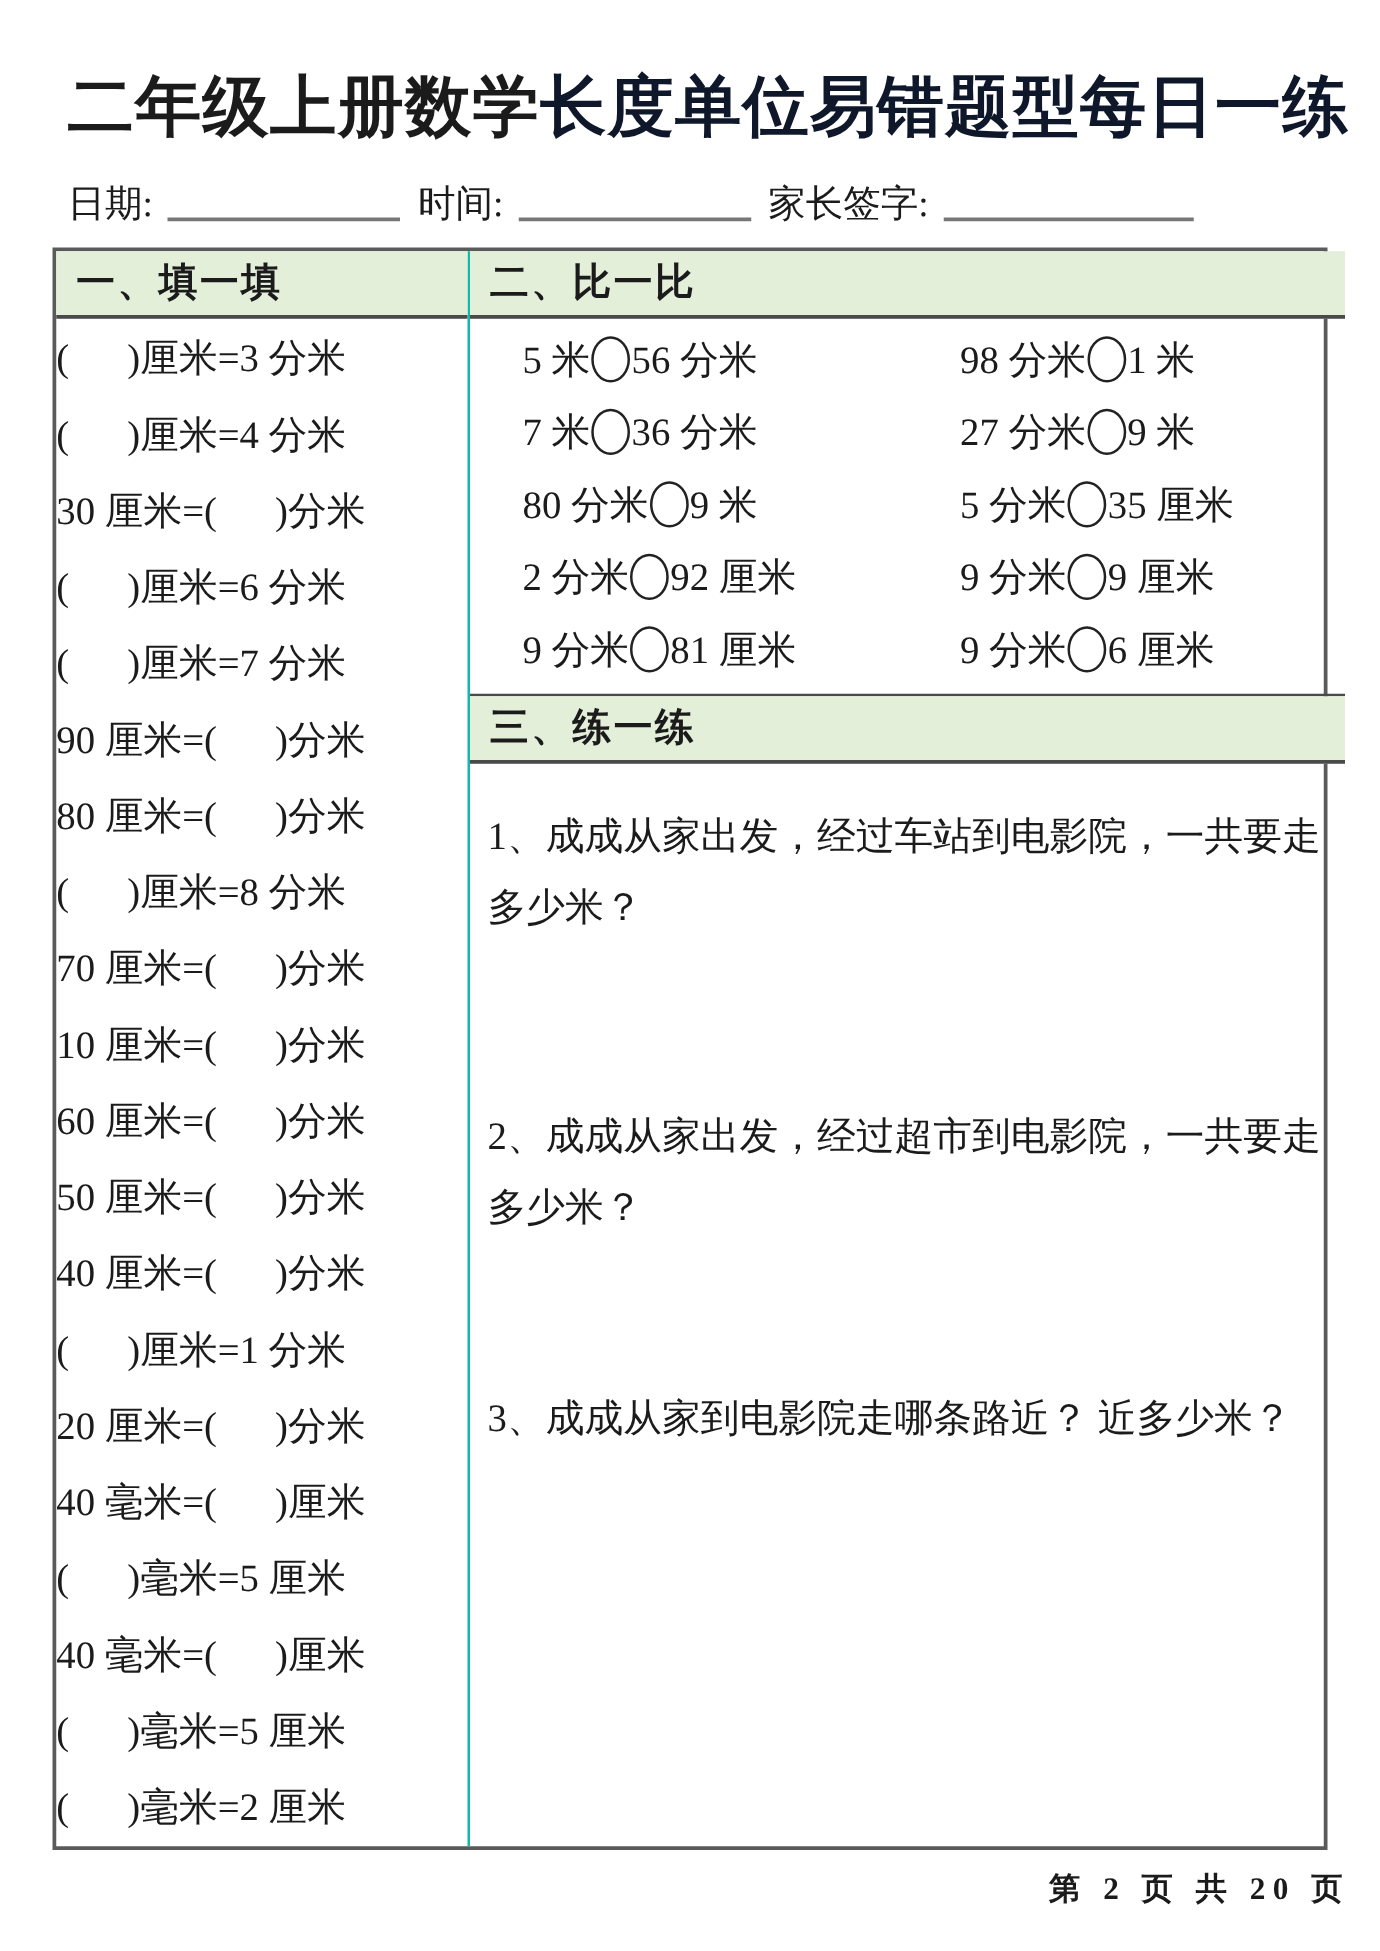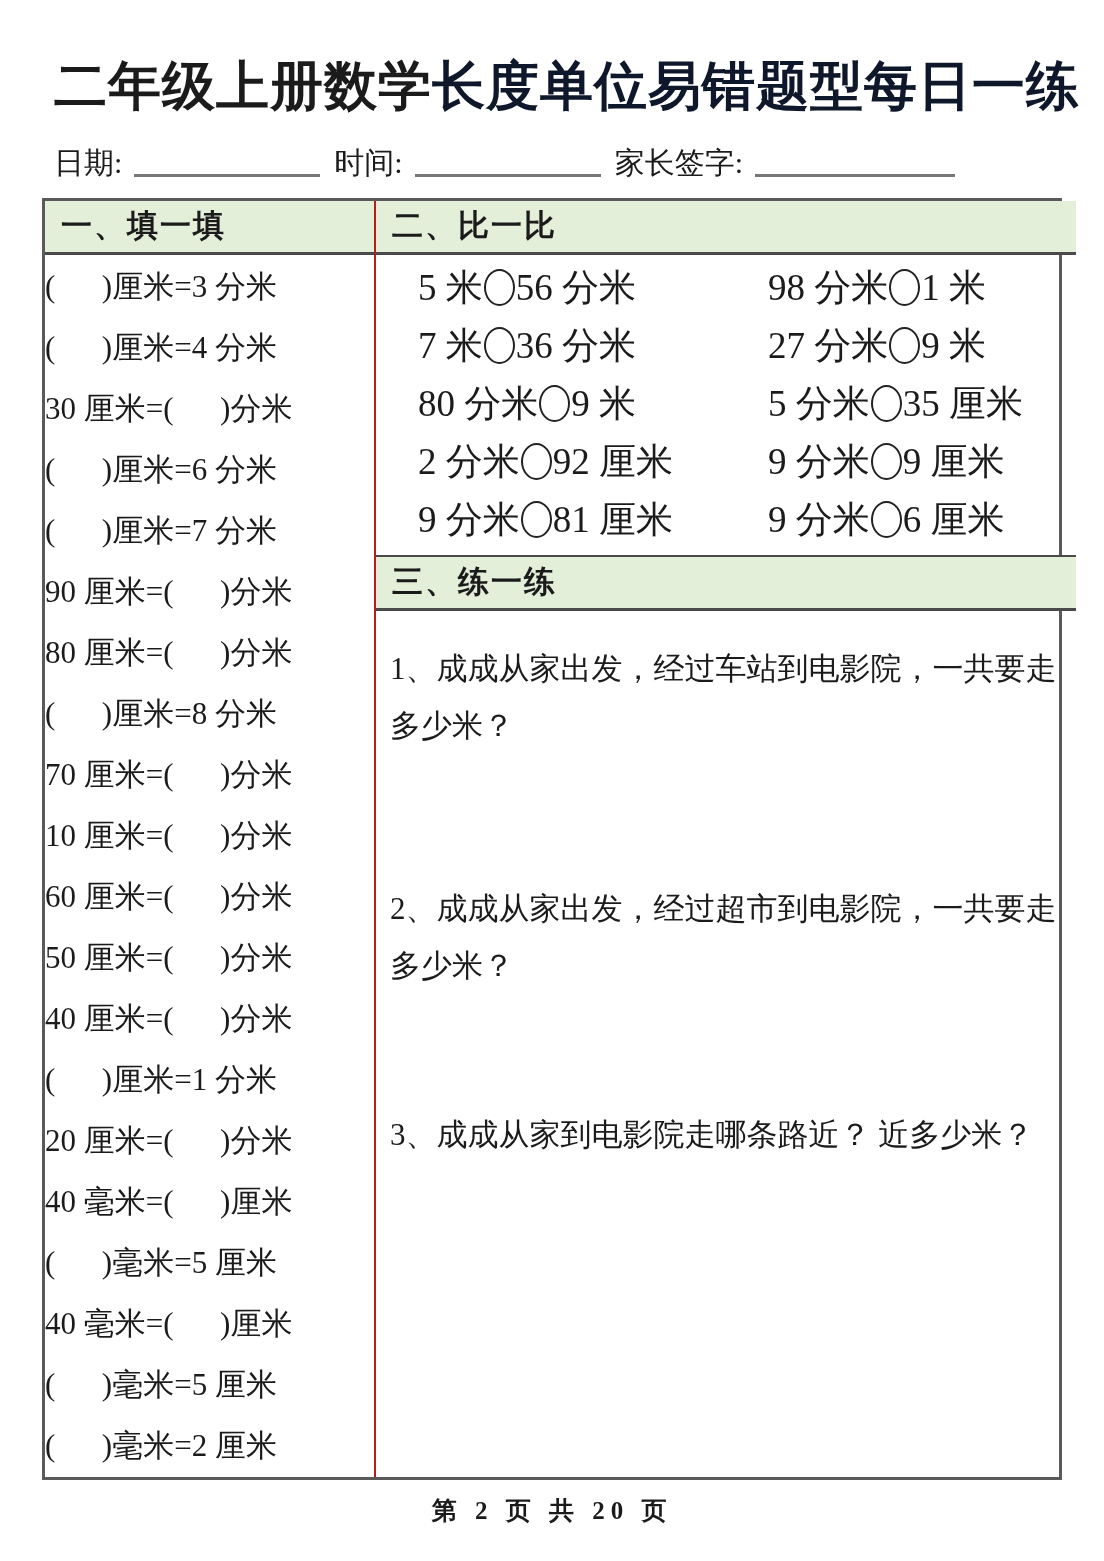--- a/index.html
+++ b/index.html
@@ -45,21 +45,21 @@
 
   
   .worksheet {
     margin: 14px 0 0 18px;
     width: 1020px;
     display: grid;
     grid-template-columns: 331px 1fr;
     border: 3px solid #5a5a5a;
     background: #ffffff;
   }
-  .col-left { border-right: 2px solid #b91c1c; }
+  .col-left { border-right: 2px solid #14b8a6; }
   .col-right { display: flex; flex-direction: column; }
 
   .sec-header {
     background: #e4efda;
     border-bottom: 3px solid #4a4a4a;
     height: 54px;
     display: flex;
     align-items: center;
     padding-left: 16px;
     font-weight: bold;
@@ -83,21 +83,21 @@
   .compare-grid {
     display: grid;
     grid-template-columns: 1fr 1fr;
     padding: 4px 0 6px 0;
   }
   .compare-item {
     height: 58px;
     display: flex;
     align-items: center;
     padding-left: 42px;
-    font-size: 37px;
+    font-size: 31px;
     white-space: pre;
   }
   .compare-block { border-bottom: 2px solid #4a4a4a; }
   .circle {
     display: inline-block;
     width: 31px;
     height: 37px;
     border: 2.5px solid #222222;
     border-radius: 50%;
     margin: 0 1px;
@@ -115,21 +115,21 @@
     font-size: 31px;
     line-height: 57px;
     width: 668px;
   }
   .problem.gap-lg { margin-bottom: 126px; }
   .problem.gap-md { margin-bottom: 112px; }
 
   
   .footer {
     margin-top: 14px;
-    text-align: center;
+    text-align: right;
     font-size: 25px;
     font-weight: bold;
     letter-spacing: 6px;
   }
 </style>
 </head>
 <body>
 
 <div class="page">
 

